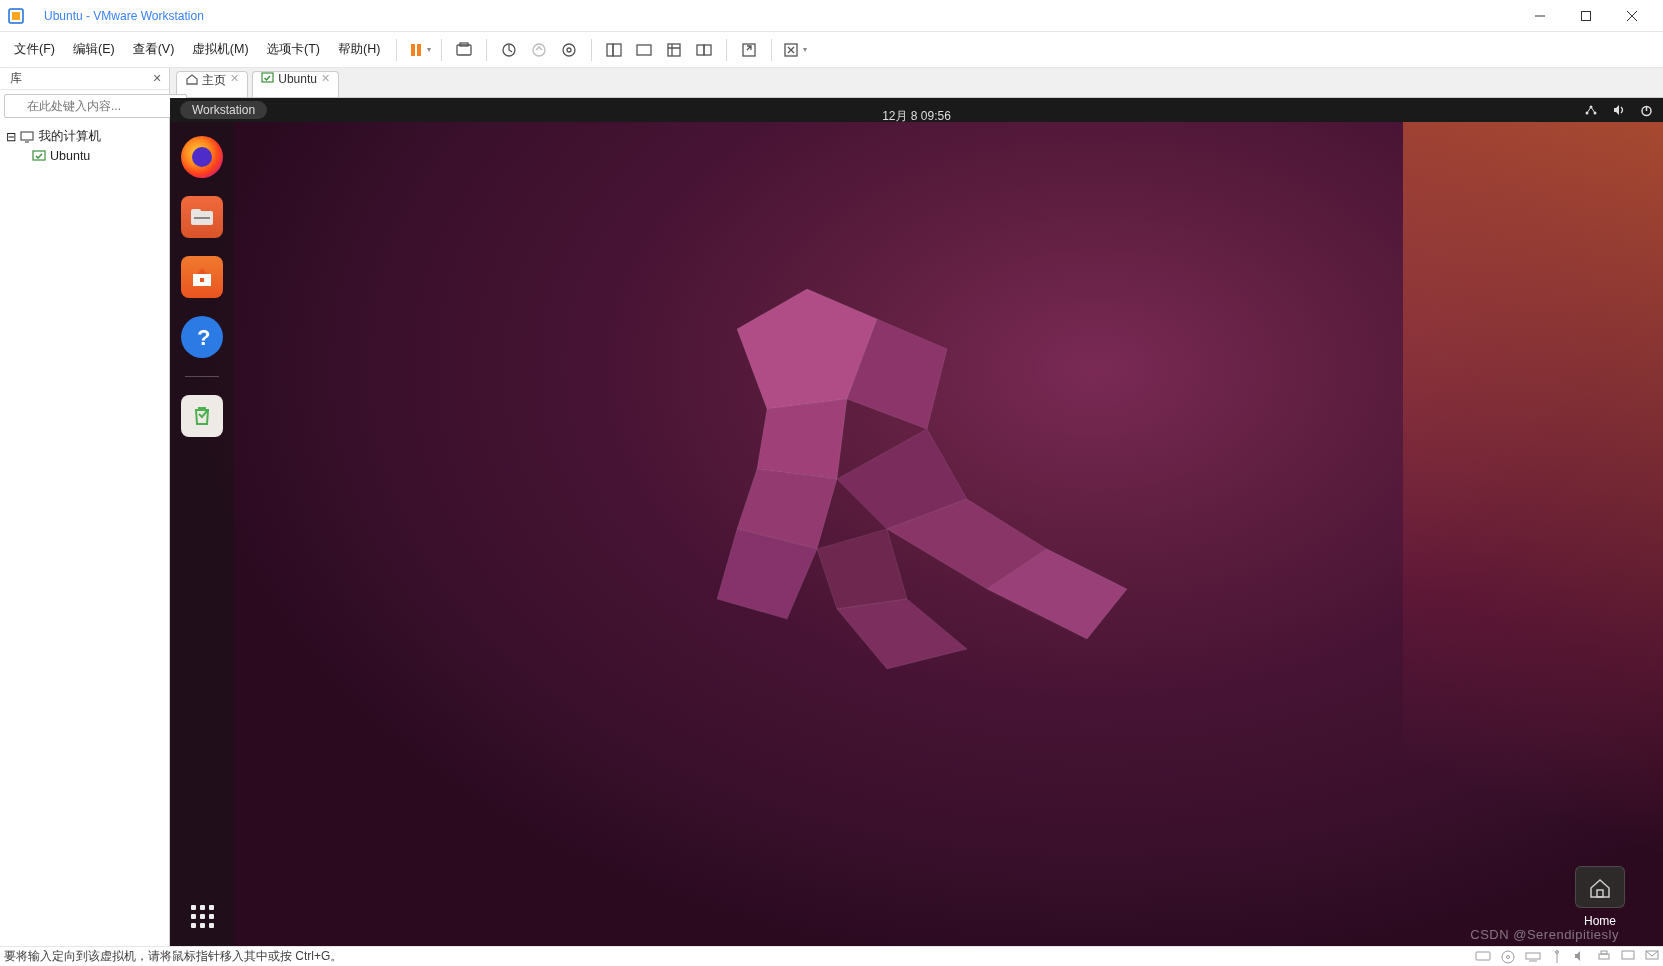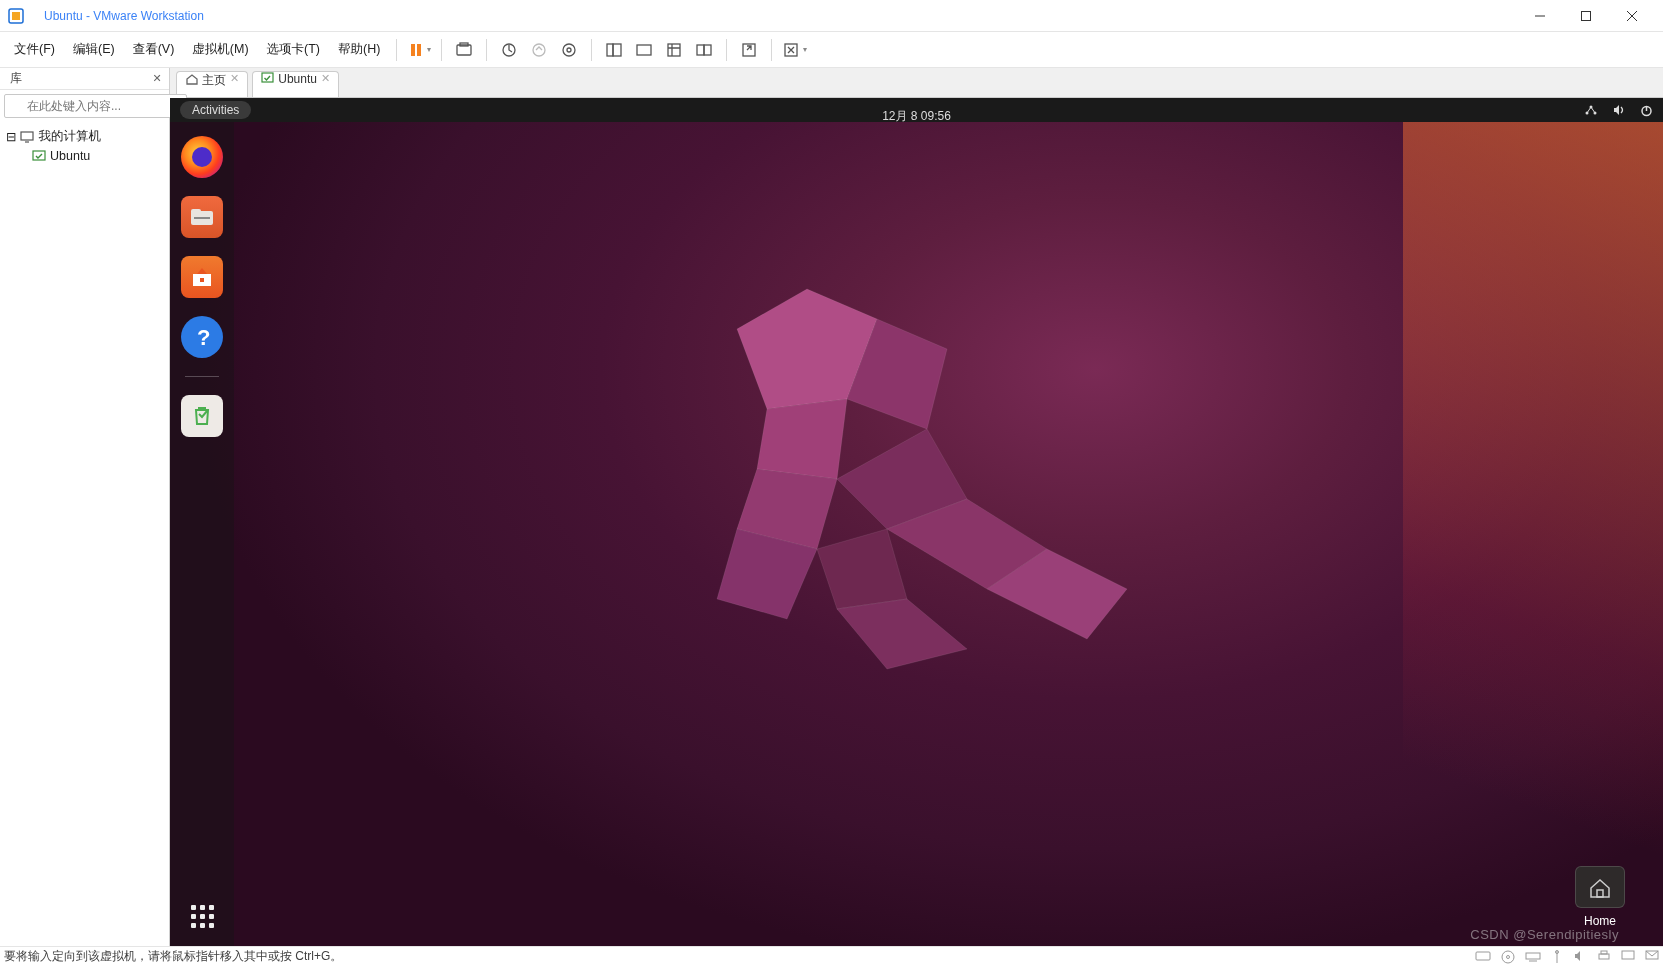--- a/index.html
+++ b/index.html
@@ -238,21 +238,21 @@
               <path d="M3.5 6l2 2 3.5-4" fill="none" stroke="#3a8f3a" stroke-width="1.4"></path>
             </svg>
           </span>
         <span>Ubuntu</span>
         <span class="tclose">✕</span>
       </div>
     </div>
 
     <div class="guest">
       <div class="gnome-top">
-        <span class="activities">Activities</span>
+        <span class="activities">Workstation</span>
         <span class="clock">12月 8  09:56</span>
         <div class="sys">
           <span>
               <svg width="14" height="12" fill="#ddd">
                 <circle cx="3" cy="9" r="1.5"></circle>
                 <circle cx="11" cy="9" r="1.5"></circle>
                 <circle cx="7" cy="3" r="1.5"></circle>
                 <path d="M3 9L7 3L11 9" stroke="#ddd" fill="none"></path>
               </svg>
             </span>

